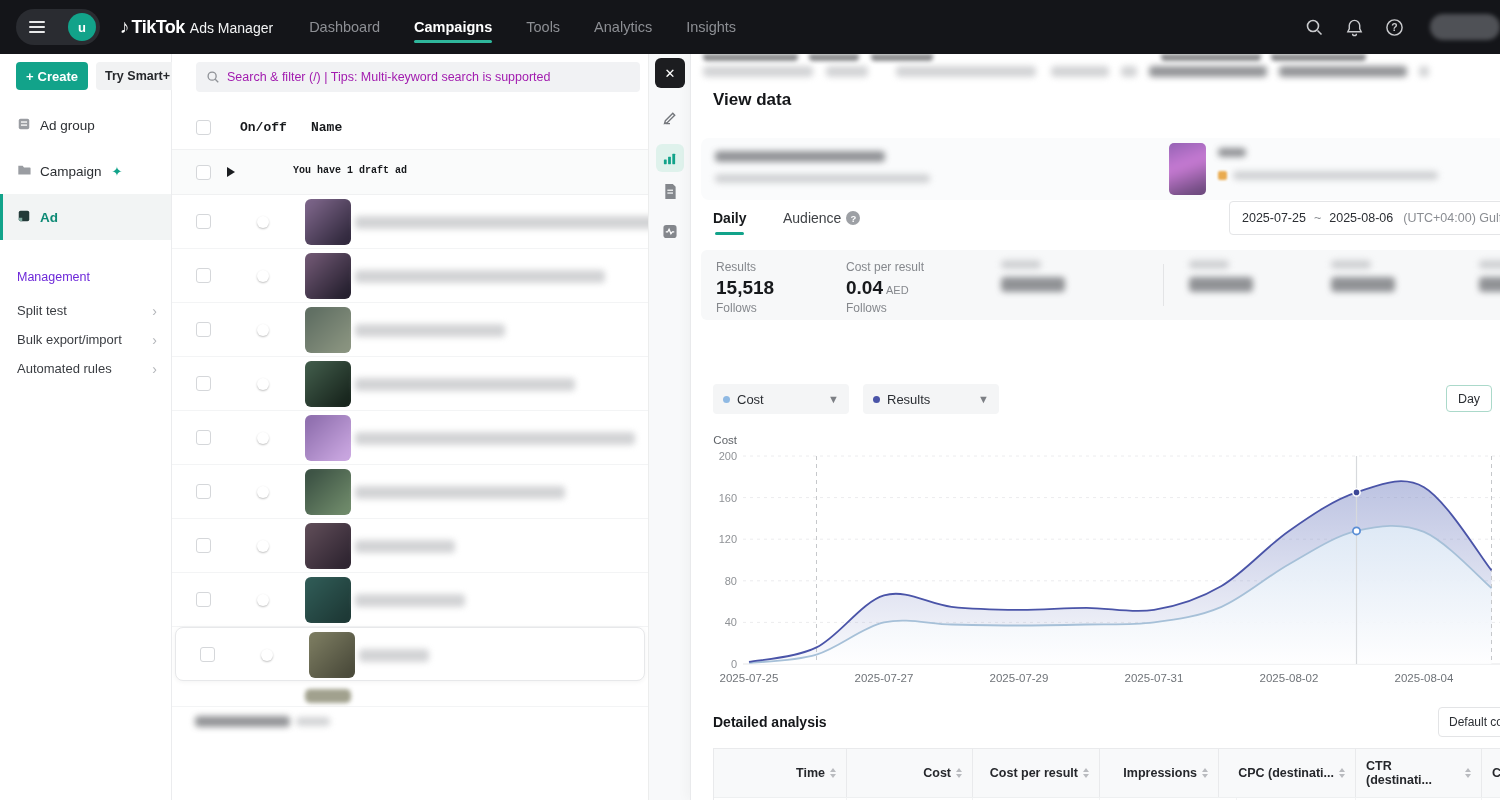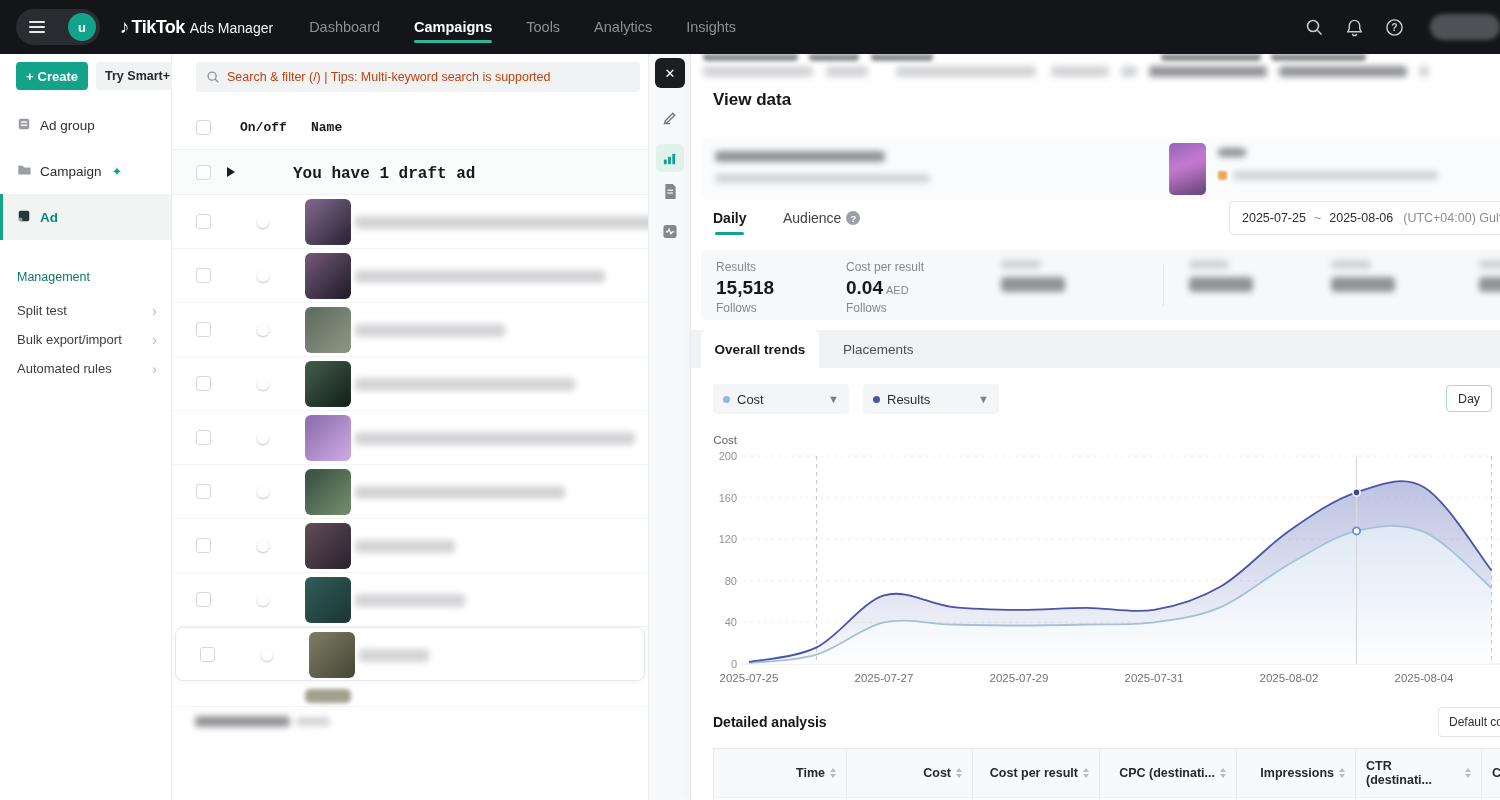--- a/index.html
+++ b/index.html
@@ -39,33 +39,33 @@
   .create-btn{height:28px;padding:0 10px;background:#12a38a;color:#fff;font-size:13px;font-weight:700;
               border:none;border-radius:4px;display:flex;align-items:center;gap:4px;cursor:pointer;}
   .smart-btn{height:28px;padding:0 9px;background:#f1f2f3;color:#26282c;font-size:12.5px;font-weight:600;
              border:none;border-radius:4px;cursor:pointer;white-space:nowrap;}
   .level-item{height:46px;display:flex;align-items:center;gap:9px;padding-left:17px;font-size:13.5px;
               color:#2c2f33;position:relative;cursor:pointer;}
   .level-item.active{background:#f2f4f4;color:#0e8a75;font-weight:700;}
   .level-item.active::before{content:"";position:absolute;left:0;top:0;bottom:0;width:3px;
                              background:#12a38a;}
   .sparkle{color:#12a38a;font-size:13px;margin-left:1px;}
-  .section-label{padding:30px 0 12px 17px;font-size:12.5px;color:#0f766e;}
+  .section-label{padding:30px 0 12px 17px;font-size:12.5px;color:#6d28d9;}
   .menu-link{height:29px;display:flex;align-items:center;padding:0 14px 0 17px;font-size:13px;
              color:#3a3d42;cursor:pointer;}
   .menu-link .chev{margin-left:auto;color:#b3b6ba;font-size:14px;}
   .collapse-row{position:absolute;bottom:0;left:0;right:0;height:62px;border-top:1px solid #eeeff1;
                 display:flex;align-items:center;gap:8px;padding-left:34px;color:#55585d;font-size:13px;
                 cursor:pointer;}
 
   
   .list-panel{width:476px;flex:0 0 476px;position:relative;background:#fff;overflow:hidden;}
   .search-bar{position:absolute;top:8px;left:24px;right:8px;height:30px;background:#f1f2f4;
               border-radius:4px;display:flex;align-items:center;padding:0 10px;gap:7px;}
-  .search-bar .ph{font-size:12.5px;color:#c2410c;white-space:nowrap;overflow:hidden;}
+  .search-bar .ph{font-size:12.5px;color:#a21caf;white-space:nowrap;overflow:hidden;}
   .tbl-head{position:absolute;top:51px;left:0;right:0;height:45px;border-bottom:1px solid #f0f1f2;
             font-size:13px;font-weight:700;color:#17191c;}
   .checkbox{width:15px;height:15px;border:1.5px solid #d5d7da;border-radius:3px;background:#fff;cursor:pointer;}
   .abs{position:absolute;font-family:Liberation Mono, monospace;}
   .draft-row{position:absolute;top:96px;height:45px;left:0;right:0;background:#fafbfb;
              border-bottom:1px solid #f0f1f2;}
   .tri{width:0;height:0;border-top:5px solid transparent;border-bottom:5px solid transparent;
        border-left:8px solid #1b1d20;cursor:pointer;}
   .rows{position:absolute;top:141px;left:0;right:0;}
   .ad-row{height:54px;position:relative;border-bottom:1px solid #f3f4f5;background:#fff;}
@@ -261,21 +261,21 @@
         <span class="ph">Search &amp; filter (/) | Tips: Multi-keyword search is supported</span>
       </div>
       <div class="tbl-head">
         <span class="checkbox abs" style="left:24px;top:15px;"></span>
         <span class="abs" style="left:68px;top:15px;">On/off</span>
         <span class="abs" style="left:139px;top:15px;">Name</span>
       </div>
       <div class="draft-row">
         <span class="checkbox abs" style="left:24px;top:15px;"></span>
         <span class="tri abs" style="left:55px;top:17px;"></span>
-        <span class="abs" style="left:121px;top:15px;font-weight:700;font-size:16px;">You have 1 draft ad</span>
+        <span class="abs" style="left:121px;top:15px;font-weight:700;font-size:10px;">You have 1 draft ad</span>
       </div>
       <div class="rows" id="ad-rows">
           <div class="ad-row"><span class="checkbox abs" style="left: 24px; top: 19px;"></span><span class="toggle abs" style="left: 83px; top: 19px;"></span><span class="thumb abs" style="left: 133px; top: 4px;">
               <i style="background: linear-gradient(135deg, rgb(122, 99, 135) 20%, rgb(48, 40, 60) 80%);"></i>
             </span><span class="redact abs" style="left: 183px; top: 21px; height: 13px; width: 330px;"></span></div>
           <div class="ad-row"><span class="checkbox abs" style="left: 24px; top: 19px;"></span><span class="toggle abs" style="left: 83px; top: 19px;"></span><span class="thumb abs" style="left: 133px; top: 4px;">
               <i style="background: linear-gradient(135deg, rgb(109, 85, 112) 20%, rgb(36, 31, 46) 80%);"></i>
             </span><span class="redact abs" style="left: 183px; top: 21px; height: 13px; width: 250px;"></span></div>
           <div class="ad-row"><span class="checkbox abs" style="left: 24px; top: 19px;"></span><span class="toggle abs" style="left: 83px; top: 19px;"></span><span class="thumb abs" style="left: 133px; top: 4px;">
               <i style="background: linear-gradient(135deg, rgb(95, 110, 98) 20%, rgb(138, 148, 128) 80%);"></i>
@@ -405,24 +405,20 @@
           <div class="metric" style="left: 630px;">
             <span class="redact" style="display: block; width: 40px; height: 9px; margin-bottom: 8px;"></span>
             <span class="redact dk" style="display: block; width: 64px; height: 15px;"></span>
           </div>
           <div class="metric" style="left: 778px;">
             <span class="redact" style="display: block; width: 40px; height: 9px; margin-bottom: 8px;"></span>
             <span class="redact dk" style="display: block; width: 64px; height: 15px;"></span>
           </div>
         </div>
 
-      <div class="trendband">
-        <div class="trendtab-active">Overall trends</div>
-        <div class="trendtab">Placements</div>
-      </div>
 
       <div class="chart-card">
         <div class="sel-pill" style="left:22px;">
           <span class="sel-dot" id="dot0" style="background: rgb(143, 185, 227);"></span>
           <span class="sel-label" id="sel0">Cost</span>
           <span class="sel-chev">▼</span>
         </div>
         <div class="sel-pill" style="left:172px;">
           <span class="sel-dot" id="dot1" style="background: rgb(74, 84, 168);"></span>
           <span class="sel-label" id="sel1">Results</span>
@@ -489,29 +485,29 @@
                   <i class="dn"></i>
                 </span>
               </div>
               <div class="th r" style="width: 127px; flex: 0 0 127px;">
                 <span>Cost per result</span>
                 <span class="sort">
                   <i class="up"></i>
                   <i class="dn"></i>
                 </span>
               </div>
-              <div class="th r" style="width: 137px; flex: 0 0 137px;">
-                <span>CPC (destinati...</span>
+              <div class="th r" style="width: 119px; flex: 0 0 119px;">
+                <span>Impressions</span>
                 <span class="sort">
                   <i class="up"></i>
                   <i class="dn"></i>
                 </span>
               </div>
-              <div class="th r" style="width: 119px; flex: 0 0 119px;">
-                <span>Impressions</span>
+              <div class="th r" style="width: 137px; flex: 0 0 137px;">
+                <span>CPC (destinati...</span>
                 <span class="sort">
                   <i class="up"></i>
                   <i class="dn"></i>
                 </span>
               </div>
               <div class="th r" style="width: 126px; flex: 0 0 126px;">
                 <span>CTR (destinati...</span>
                 <span class="sort">
                   <i class="up"></i>
                   <i class="dn"></i>

